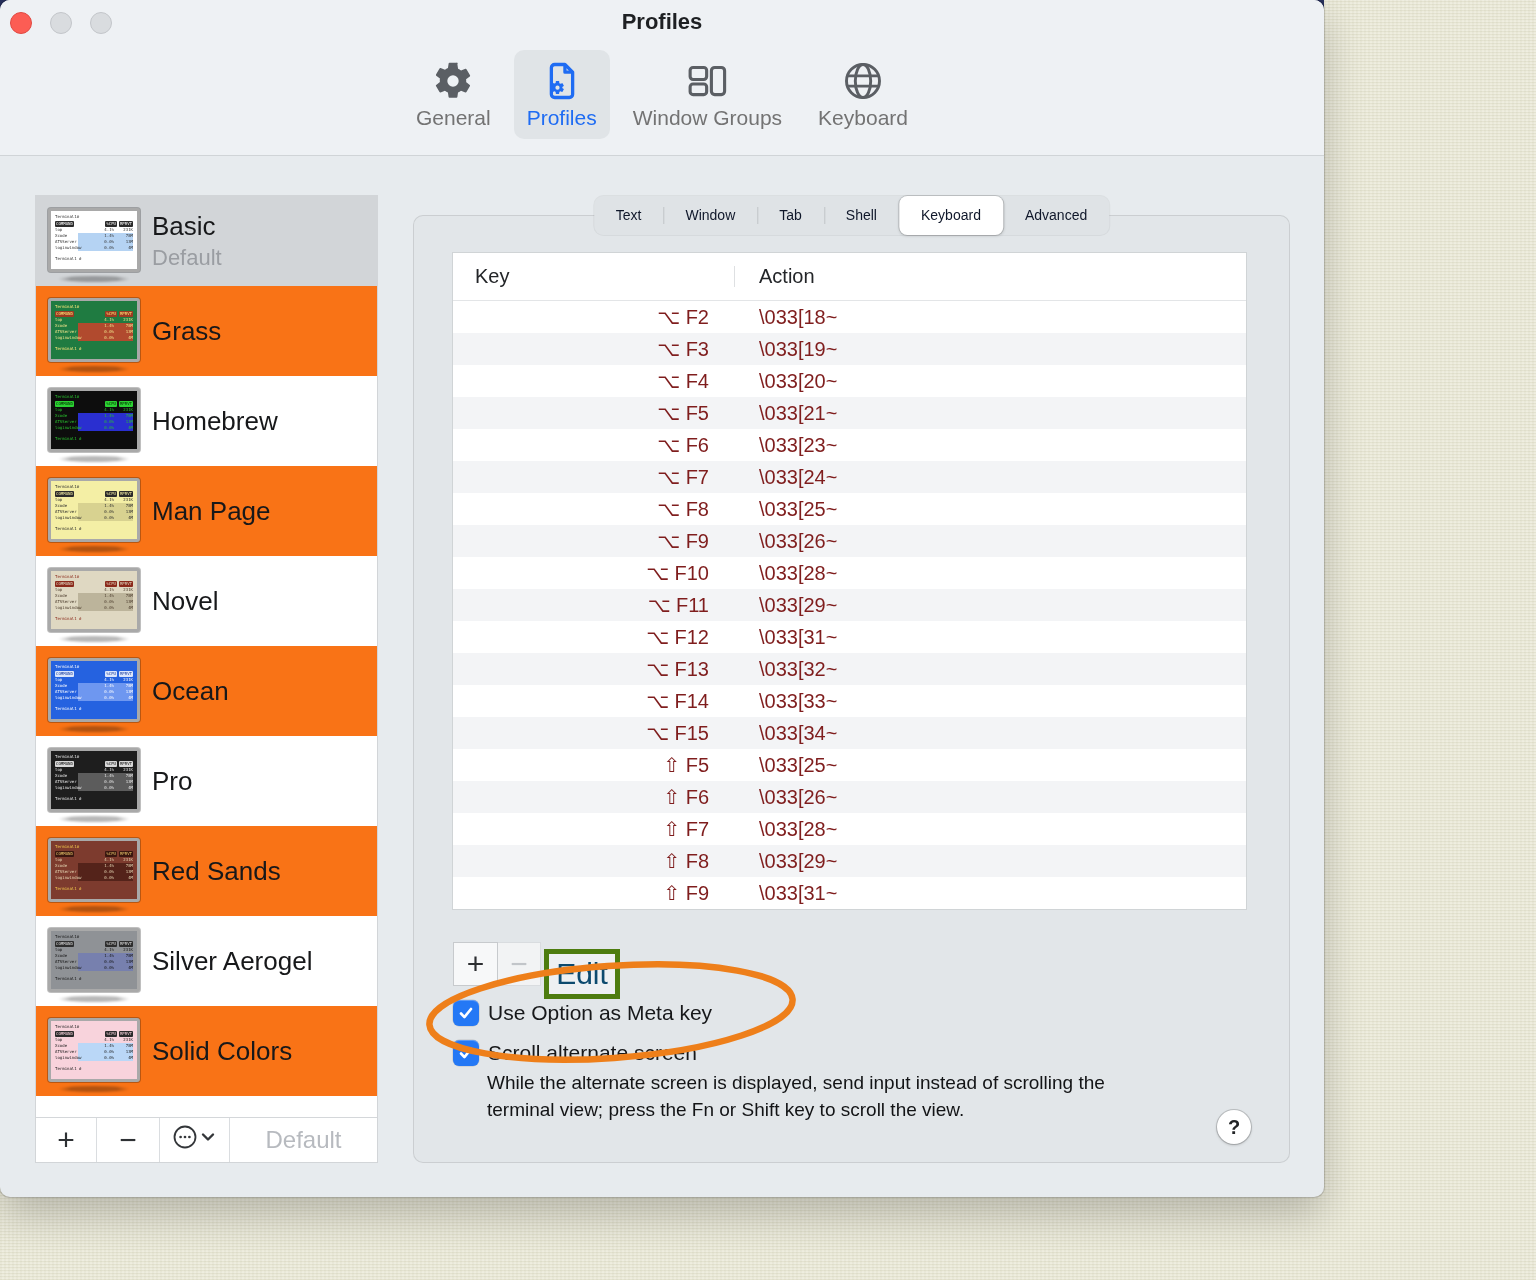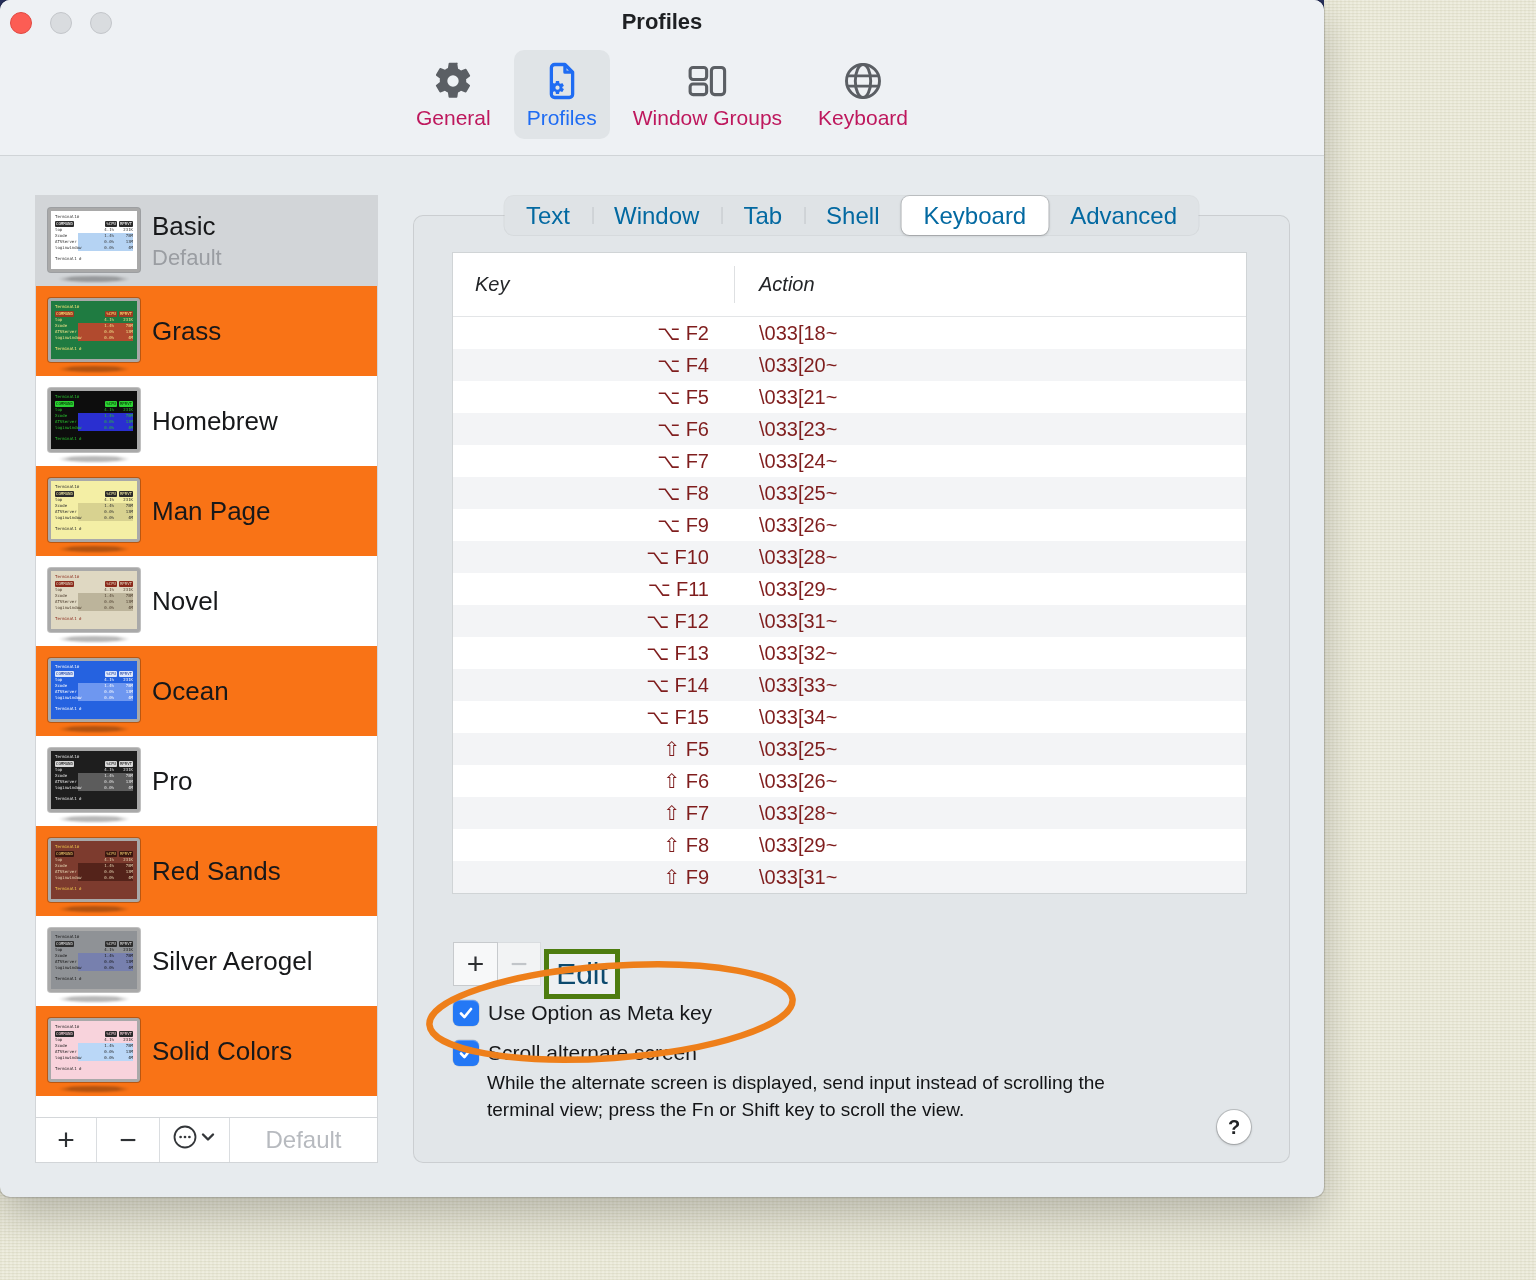--- a/index.html
+++ b/index.html
@@ -29,21 +29,21 @@
   .light.dim { background:#d9dcdf; border:1px solid #c3c6ca; }
   .wtitle { position:absolute; top:9px; left:0; width:100%; text-align:center;
     font-size:22px; font-weight:700; color:#1e2023; }
   .toolbar { position:absolute; top:50px; left:0; width:100%;
     display:flex; justify-content:center; align-items:flex-start; gap:10px; }
   .tb-item { display:flex; flex-direction:column; align-items:center;
     padding:8px 13px 9px; border-radius:10px; cursor:default; }
   .tb-item.selected { background:#e0e4e7; }
   .tb-icon { width:46px; height:46px; display:flex; align-items:center; justify-content:center; }
   .tb-icon svg { width:44px; height:44px; }
-  .tb-label { font-size:21px; color:#be185d; margin-top:2px; }
+  .tb-label { font-size:21px; color:#737373; margin-top:2px; }
   .tb-item.selected .tb-label { color:var(--accent); }
 
   
   .sidebar { position:absolute; left:36px; top:196px; width:341px; height:966px;
     background:#ffffff; box-shadow:0 0 0 1px rgba(0,0,0,.09); }
   .profile-row { height:90px; position:relative; display:flex; align-items:center; }
   .profile-row.striped { background:#f97316; }
   .profile-row.selected { background:#d2d5d8; }
   .pmeta { margin-left:116px; }
   .pname { font-size:26px; color:#17181a; }
@@ -76,31 +76,31 @@
   .stb.add { width:61px; } .stb.remove { width:63px; } .stb.more { width:70px; }
   .stb.default { flex:1; border-right:none; color:#b7babf; font-size:24px; font-weight:400; }
 
   
   .groupbox { position:absolute; left:413px; top:215px; width:877px; height:948px;
     background:#e2e6e9; border:1px solid rgba(0,0,0,.10); border-radius:10px; }
 
   .segmented { position:absolute; top:-20px; left:50%; transform:translateX(-50%);
     height:39px; background:#dfe3e6; border-radius:9px; display:flex; align-items:center;
     box-shadow:0 0 0 1px rgba(0,0,0,.05); white-space:nowrap; }
-  .seg { padding:0 22px; font-size:24px; color:#0369a1; height:39px; line-height:39px;
+  .seg { padding:0 22px; font-size:14px; color:#0f172a; height:39px; line-height:39px;
     position:relative; border-radius:8px; }
   .seg.selected { background:#ffffff;
     box-shadow:0 0 0 1px rgba(0,0,0,.13), 0 1px 3px rgba(0,0,0,.16); }
   .seg.divider-before::before { content:""; position:absolute; left:0; top:11px; bottom:11px;
     width:1px; background:#c0c4c8; }
 
   .ktable { position:absolute; left:39px; top:37px; width:793px; background:#fff;
     box-shadow:0 0 0 1px rgba(0,0,0,.08); }
-  .thead { height:64px; position:relative; display:flex; align-items:center;
-    border-bottom:1px solid #e3e5e7; background:#fff;font-style:italic; }
+  .thead { height:48px; position:relative; display:flex; align-items:center;
+    border-bottom:1px solid #e3e5e7; background:#fff; }
   .th-key { padding-left:22px; font-size:20px; color:#232528; }
   .th-div { position:absolute; left:281px; top:13px; bottom:13px; width:1px; background:#dee0e2; }
   .th-action { position:absolute; left:306px; font-size:20px; color:#232528; }
   .trow { height:32px; display:flex; align-items:center; font-size:20px; color:#7f1d1d; }
   .trow:nth-child(even) { background:#f3f4f6; }
   .td-key { width:281px; text-align:right; padding-right:25px; }
   .td-action { padding-left:25px; }
 
   .row-actions { position:absolute; left:39px; top:726px; display:flex; align-items:flex-start; }
   .btn { font-family:inherit; display:flex; align-items:center; justify-content:center; }
@@ -586,20 +586,24 @@
         <span class="th-key">Key</span>
         <span class="th-div"></span>
         <span class="th-action">Action</span>
       </div>
       <div id="rows">
           <div class="trow">
             <span class="td-key">⌥ F2</span>
             <span class="td-action">\033[18~</span>
           </div>
           <div class="trow">
+            <span class="td-key">⌥ F3</span>
+            <span class="td-action">\033[19~</span>
+          </div>
+          <div class="trow">
             <span class="td-key">⌥ F4</span>
             <span class="td-action">\033[20~</span>
           </div>
           <div class="trow">
             <span class="td-key">⌥ F5</span>
             <span class="td-action">\033[21~</span>
           </div>
           <div class="trow">
             <span class="td-key">⌥ F6</span>
             <span class="td-action">\033[23~</span>

